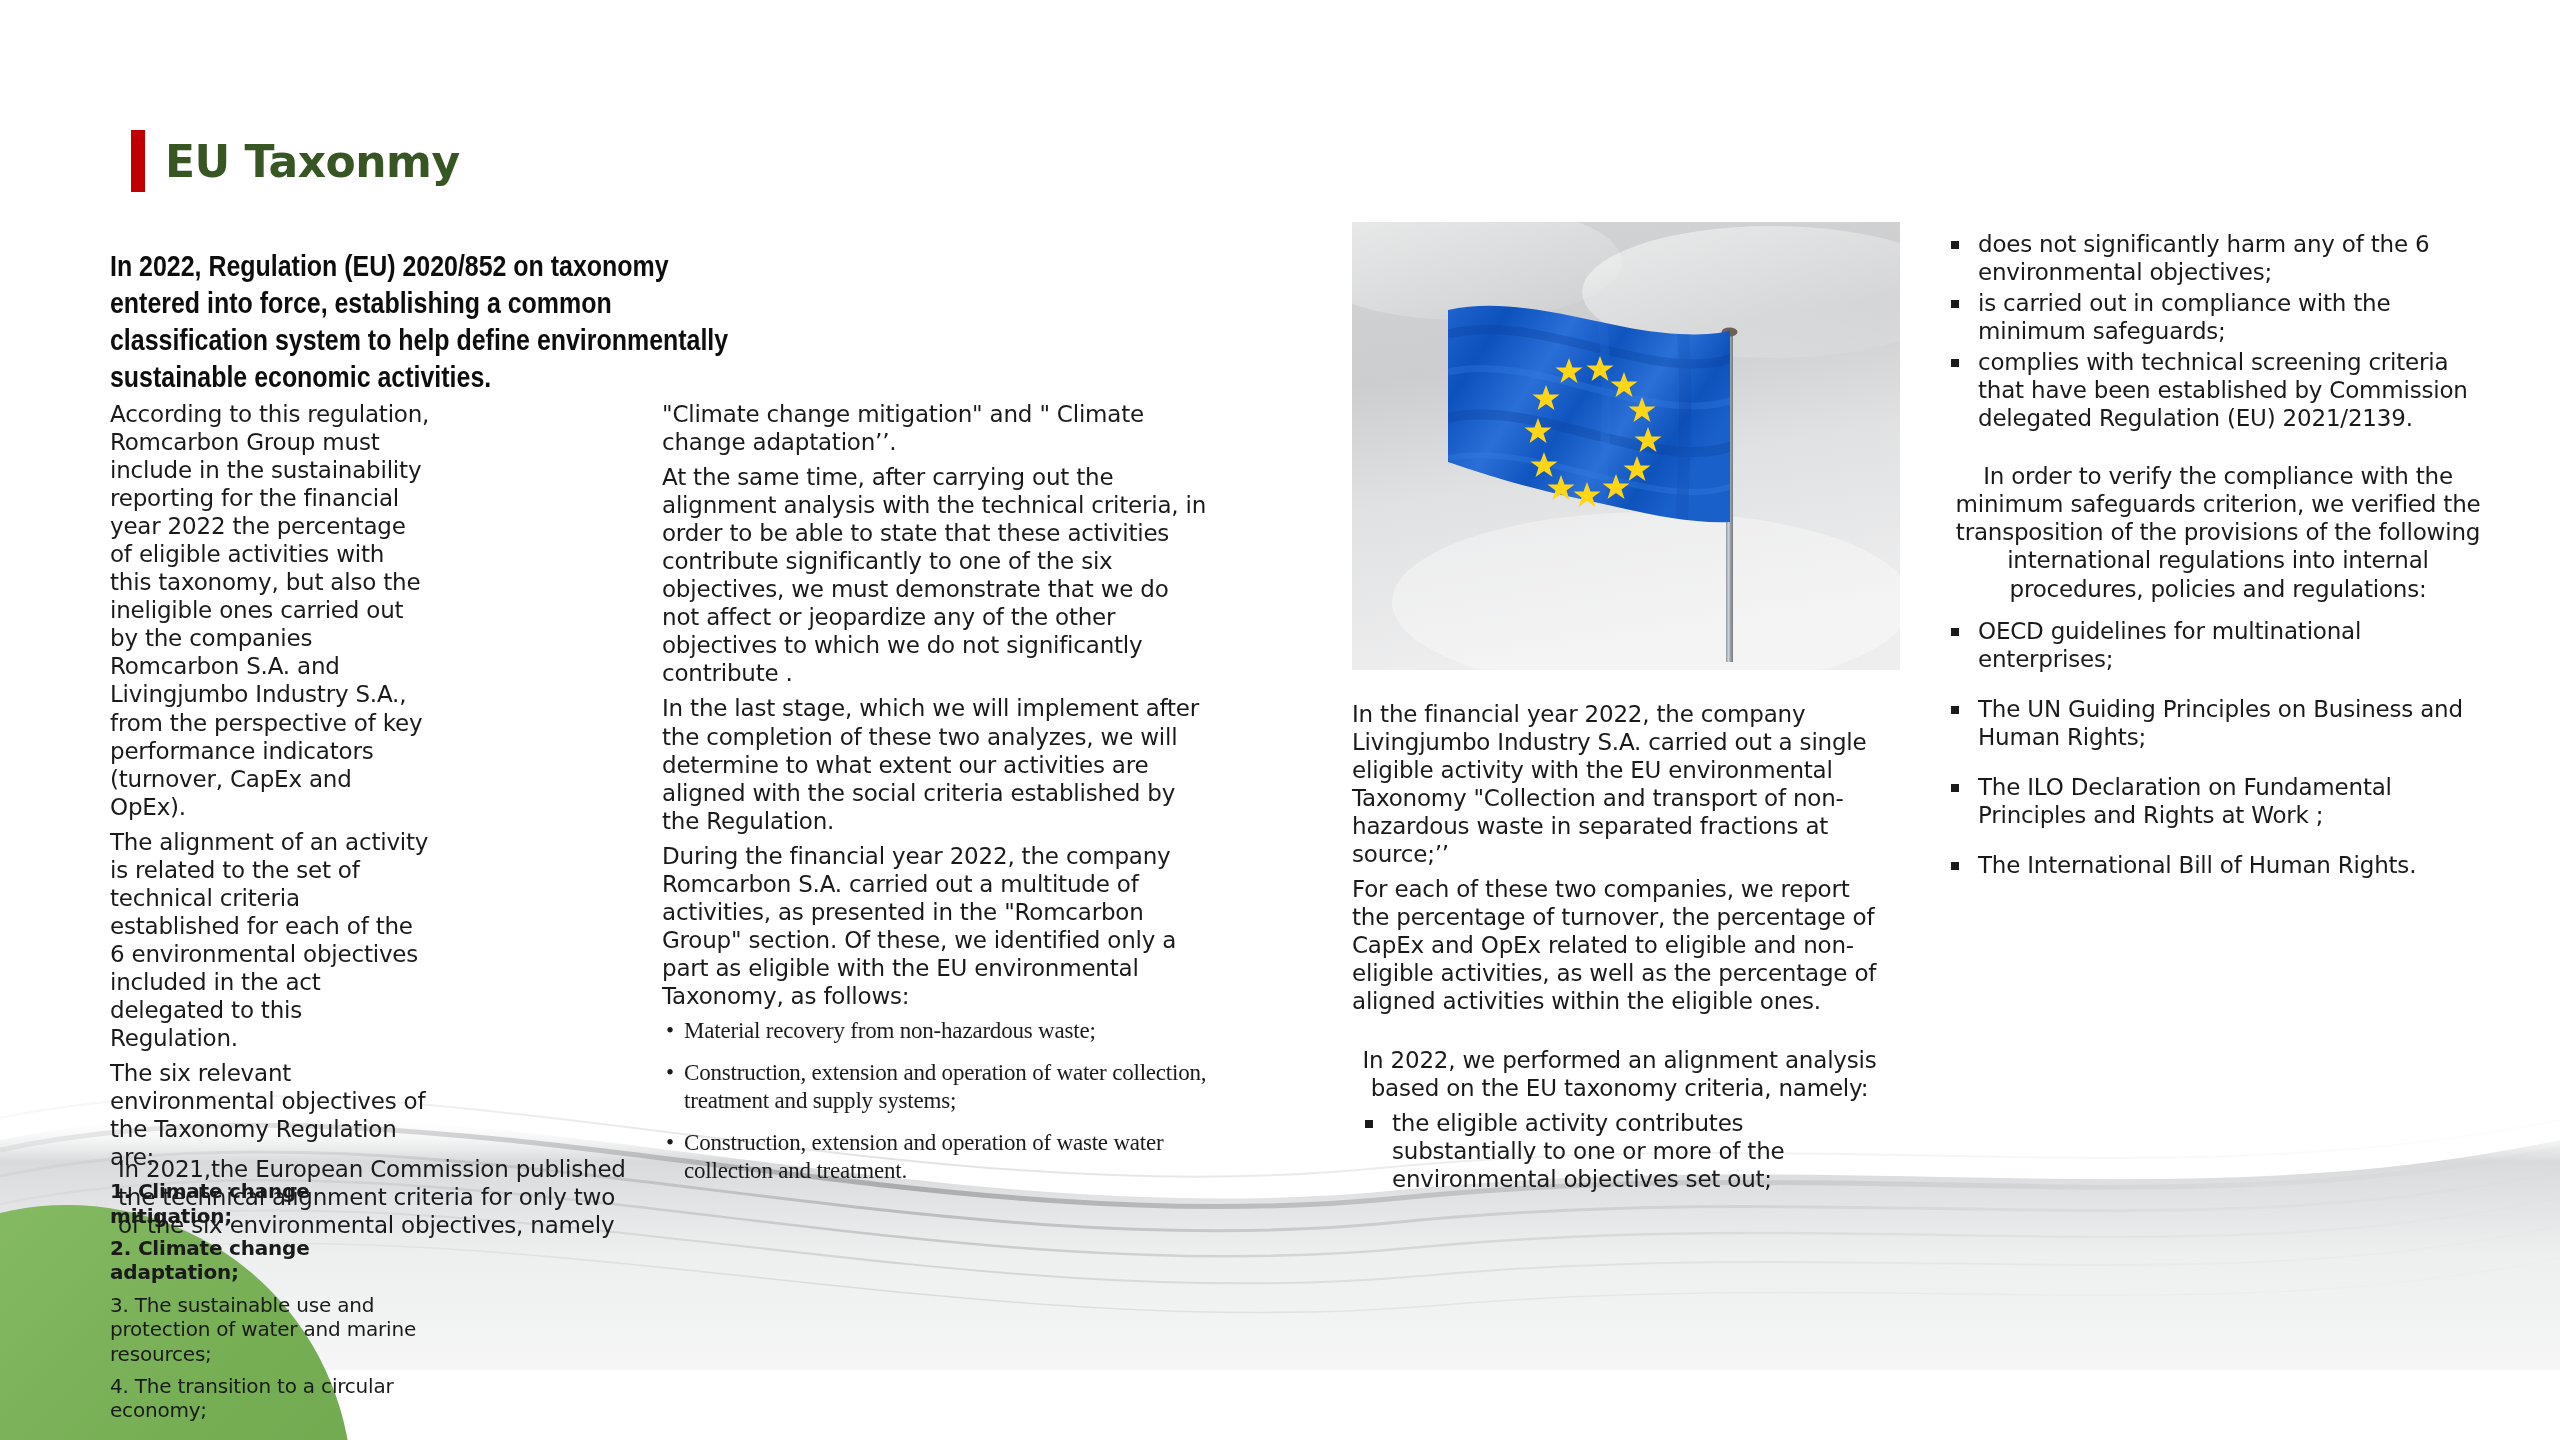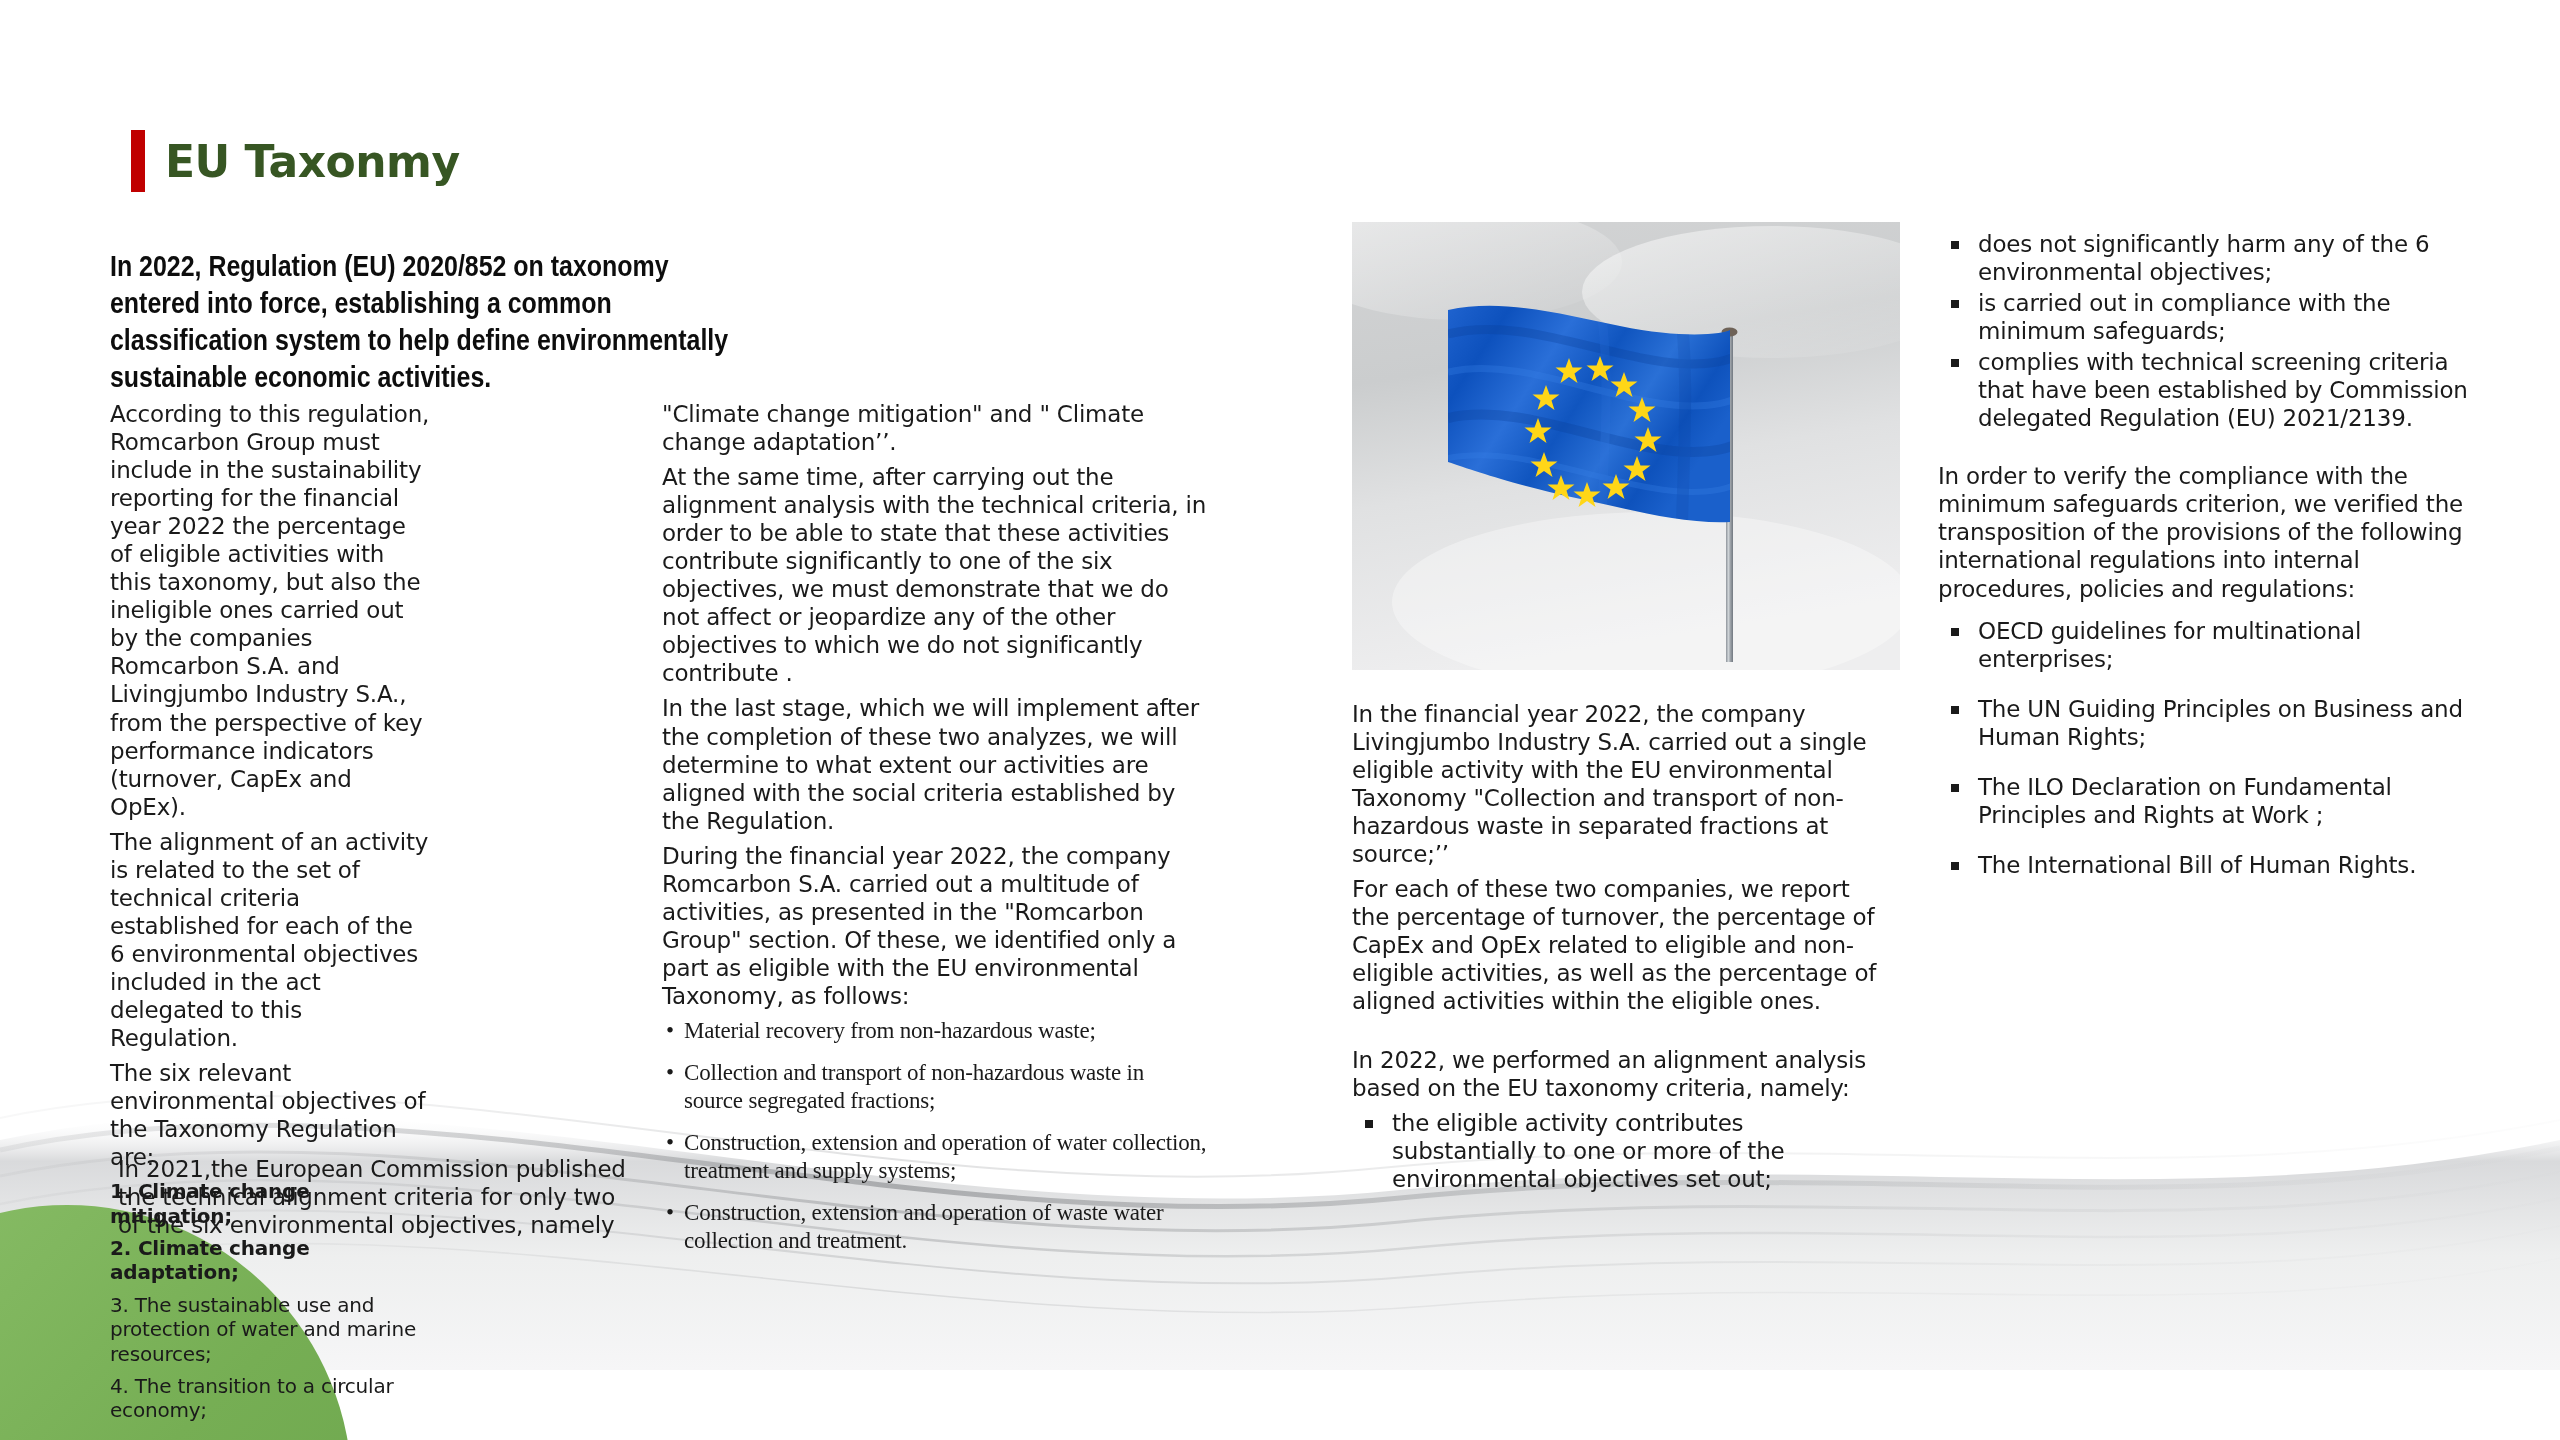--- a/index.html
+++ b/index.html
@@ -95,21 +95,21 @@
     z-index: 5;
   }
   .para {
     font-family: "DejaVu Sans", sans-serif;
     font-size: 23px;
     line-height: 1.22;
     color: #1a1a1a;
     margin: 0 0 7px 0;
     letter-spacing: -0.2px;
   }
-  .para.biggap{ margin-top: 30px; }
+  .para.biggap{ margin-top: 30px; text-align: center; }
 
   .numitem {
     font-family: "DejaVu Sans", sans-serif;
     font-size: 20px;
     line-height: 1.22;
     margin: 8px 0 6px 0;
     letter-spacing: -0.2px;
   }
   .numitem.bold { font-weight: bold; }
 
@@ -240,21 +240,20 @@
   <p class="para">In 2021,the European Commission published the technical alignment criteria for only two of the six environmental objectives, namely</p>
 </div>
 
 <div class="col" id="col-mid">
   <p class="para">"Climate change mitigation" and " Climate change adaptation’’.</p>
   <p class="para">At the same time, after carrying out the alignment analysis with the technical criteria, in order to be able to state that these activities contribute significantly to one of the six objectives, we must demonstrate that we do not affect or jeopardize any of the other objectives to which we do not significantly contribute .</p>
   <p class="para">In the last stage, which we will implement after the completion of these two analyzes, we will determine to what extent our activities are aligned with the social criteria established by the Regulation.</p>
   <p class="para">During the  financial year 2022, the company Romcarbon S.A. carried out a multitude of activities, as presented in the "Romcarbon Group" section. Of these, we identified only a part as eligible with the EU environmental Taxonomy, as follows:</p>
   <ul class="dotlist">
     <li class="dotitem">Material recovery from non-hazardous waste;</li>
-    <li class="dotitem">Collection and transport of non-hazardous waste in source segregated fractions;</li>
     <li class="dotitem">Construction, extension and operation of water collection, treatment and supply systems;</li>
     <li class="dotitem">Construction, extension and operation of waste water collection and treatment.</li>
   </ul>
 </div>
 
 <div id="flag-photo">
   <svg viewBox="0 0 548 448" preserveAspectRatio="none" xmlns="http://www.w3.org/2000/svg">
     <defs>
       <linearGradient id="sky" x1="0" y1="0" x2="0.2" y2="1">
         <stop offset="0%" stop-color="#d3d4d5"></stop>

